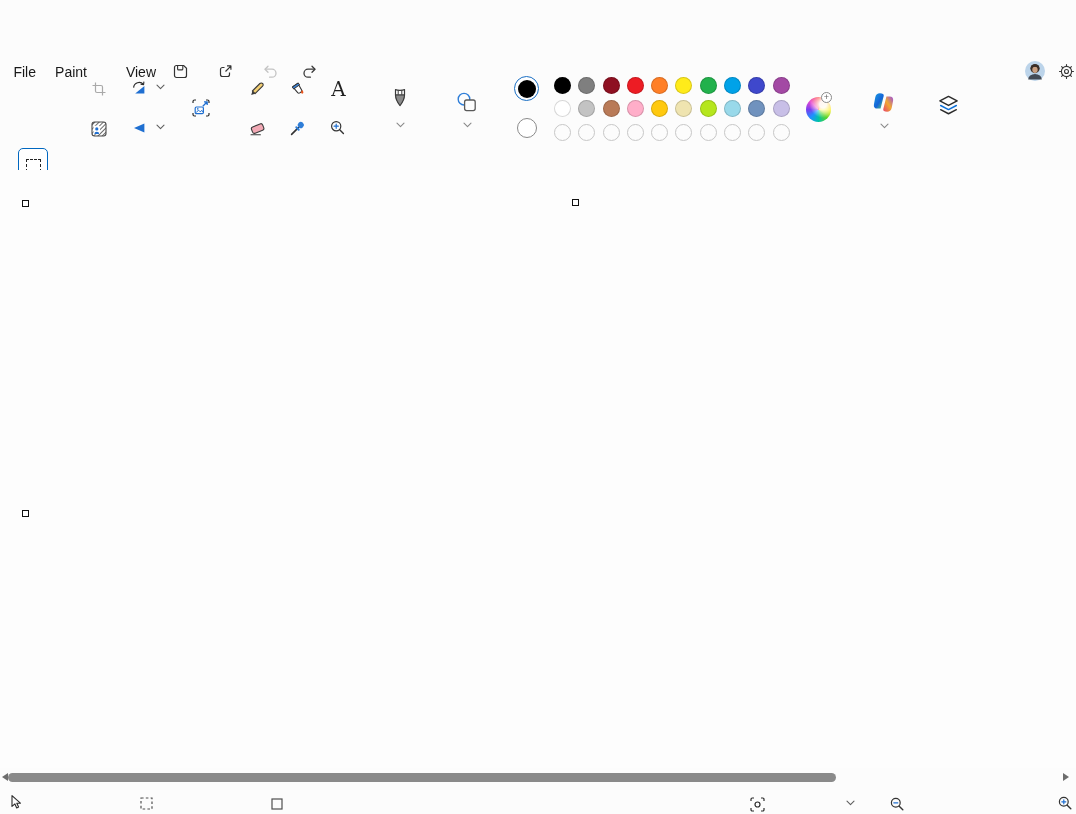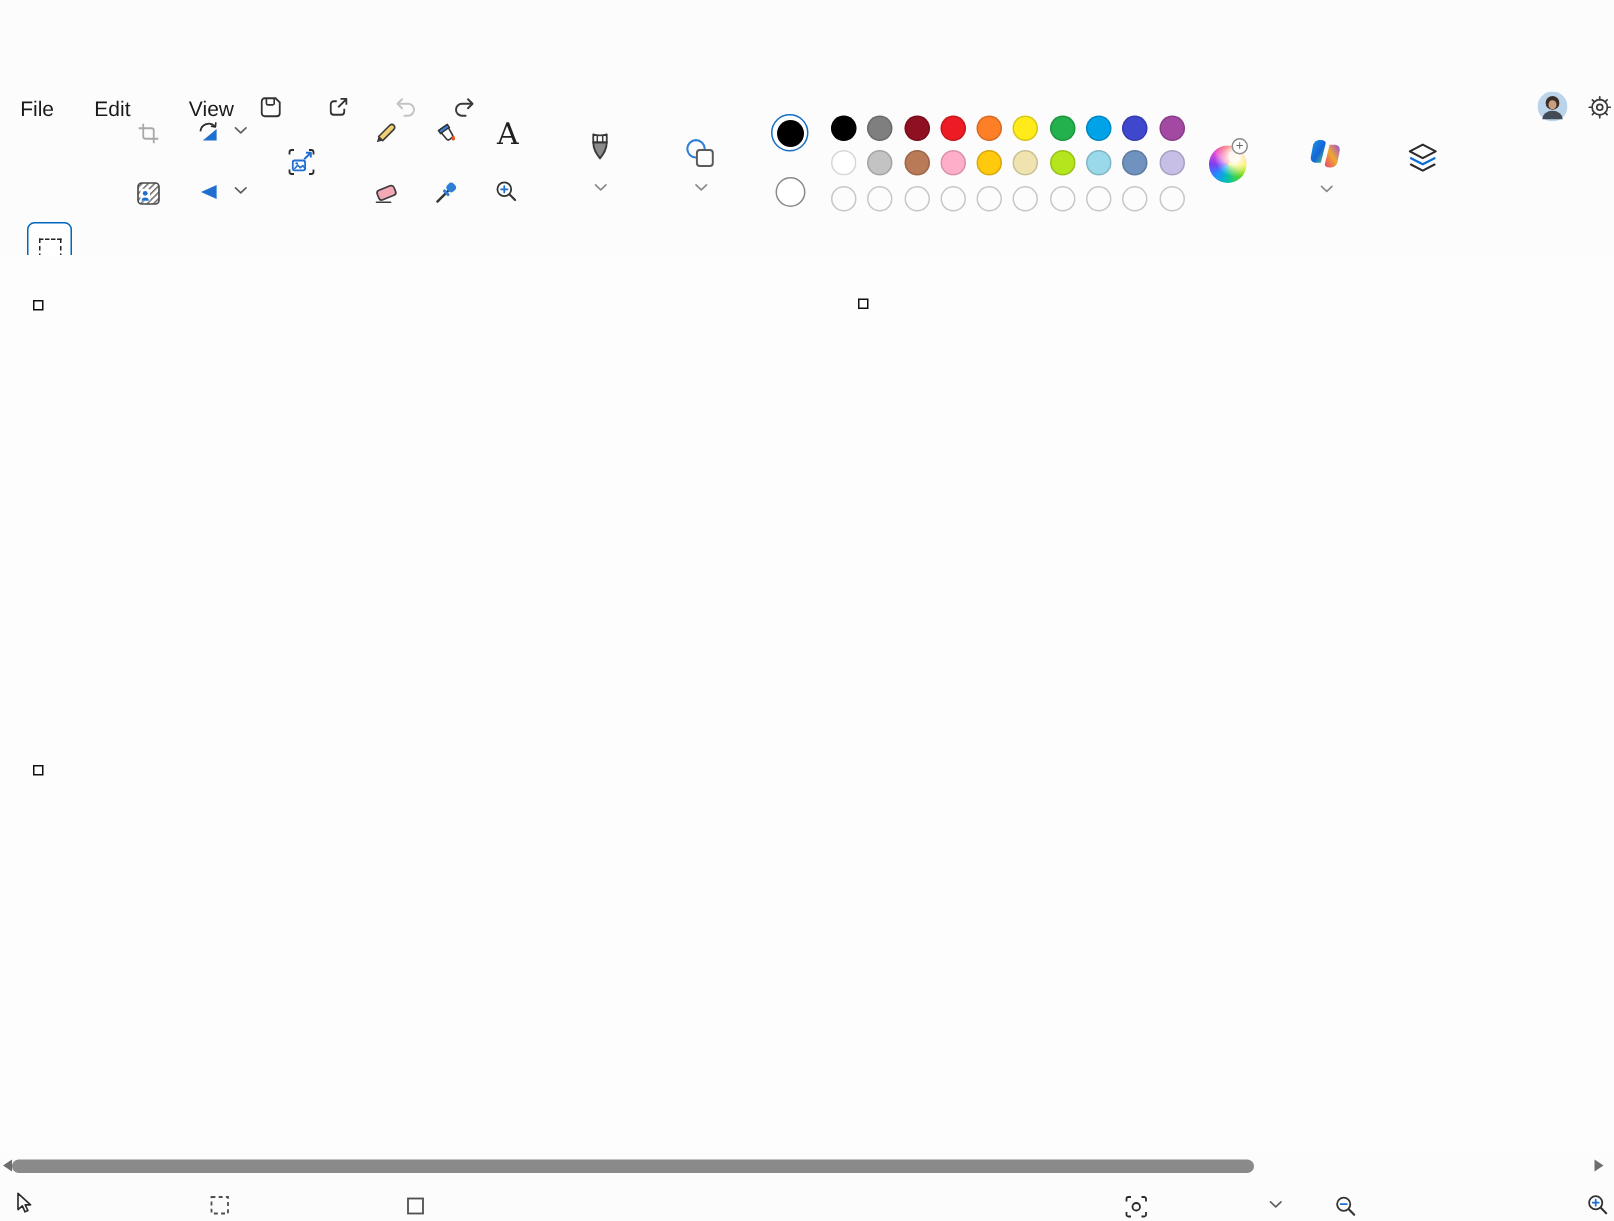--- a/index.html
+++ b/index.html
@@ -47,21 +47,21 @@
        border-top:4.5px solid transparent;border-bottom:4.5px solid transparent;border-left:6px solid #6d6d6d;}
 </style>
 </head>
 <body>
 
 <div id="app">
 
 
   <div class="abs" style="left:0;top:28px;width:1076px;height:32px">
     <div class="menu-item" style="left:6px;width:30px">File</div>
-    <div class="menu-item" style="left:55px;width:32px">Edit</div>
+    <div class="menu-item" style="left:55px;width:32px">Paint</div>
     <div class="menu-item" style="left:120px;width:36px">View</div>
 
     <svg class="abs" style="left:171px;top:34px" width="19" height="19" viewBox="0 0 19 19">
       <path d="M3.5 5.5 a2 2 0 0 1 2-2 h7.2 l2.8 2.8 v7.2 a2 2 0 0 1-2 2 h-8 a2 2 0 0 1-2-2z" fill="none" stroke="#333" stroke-width="1.2"></path>
       <path d="M6.6 3.9 v3 a1 1 0 0 0 1 1 h3.2 a1 1 0 0 0 1-1 v-3" fill="none" stroke="#333" stroke-width="1.1"></path>
     </svg>
     <svg class="abs" style="left:216px;top:34px" width="19" height="19" viewBox="0 0 19 19">
       <path d="M8.5 5.5 H6.5 a2 2 0 0 0-2 2 v5 a2 2 0 0 0 2 2 h5 a2 2 0 0 0 2-2 v-2" fill="none" stroke="#333" stroke-width="1.2"></path>
       <path d="M9.5 9.5 L14.6 4.4 M11 3.9 h3.9 v3.9" fill="none" stroke="#333" stroke-width="1.2" stroke-linejoin="round"></path>
     </svg>

